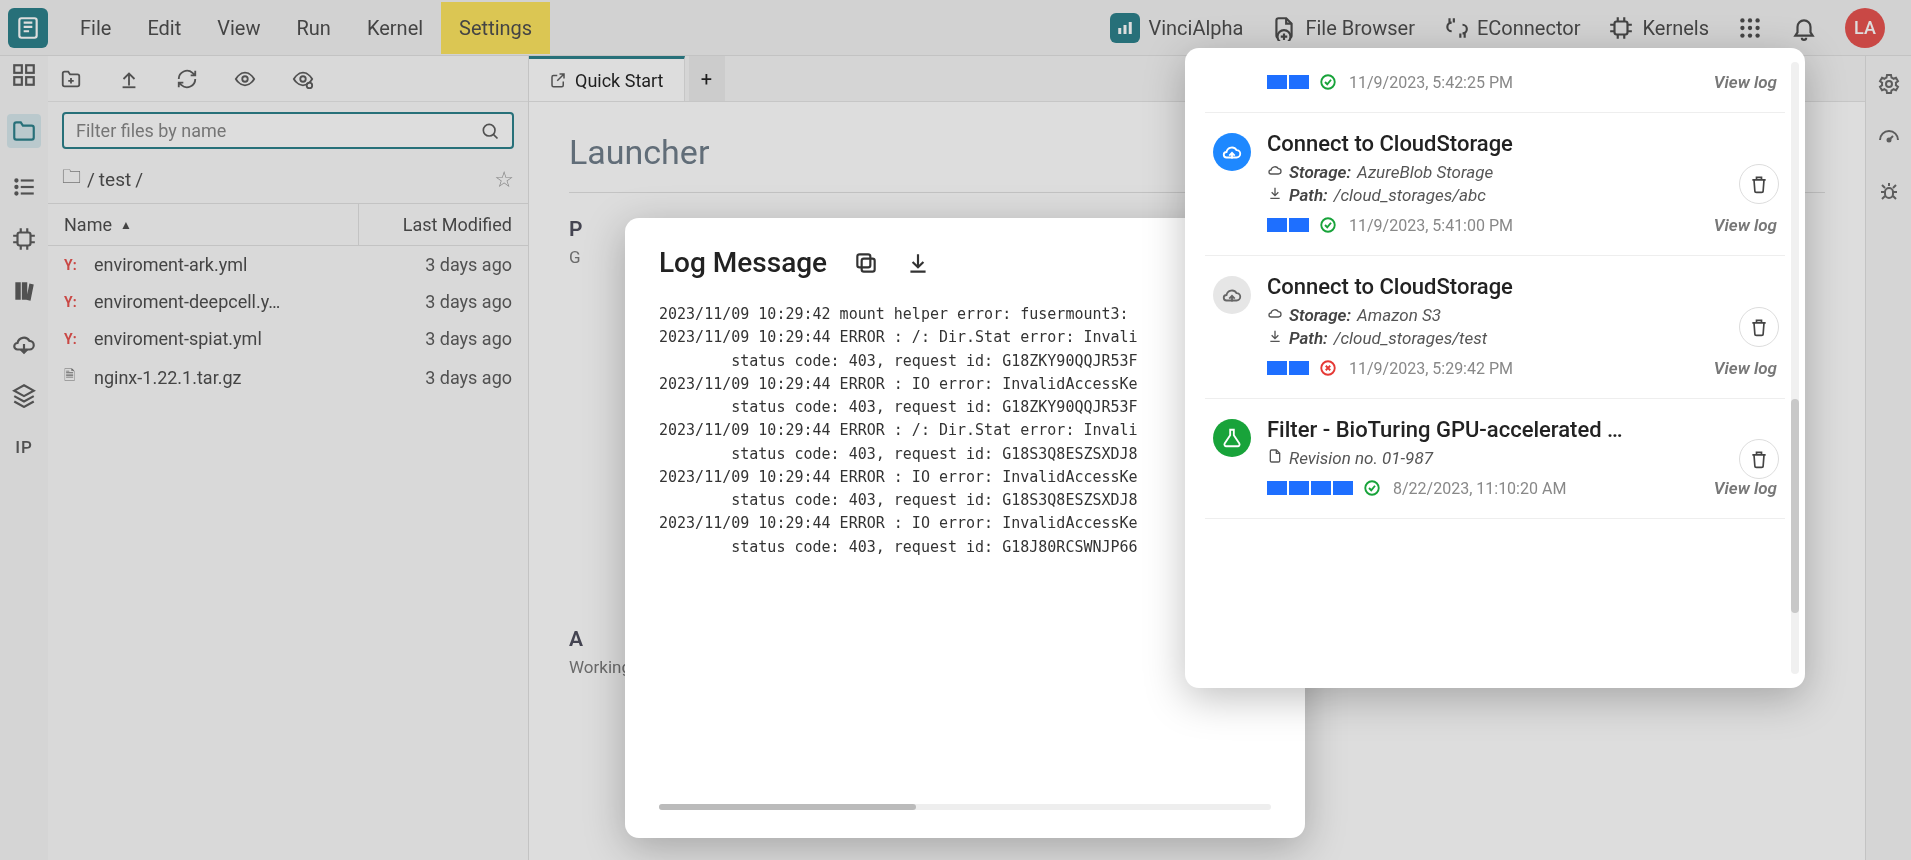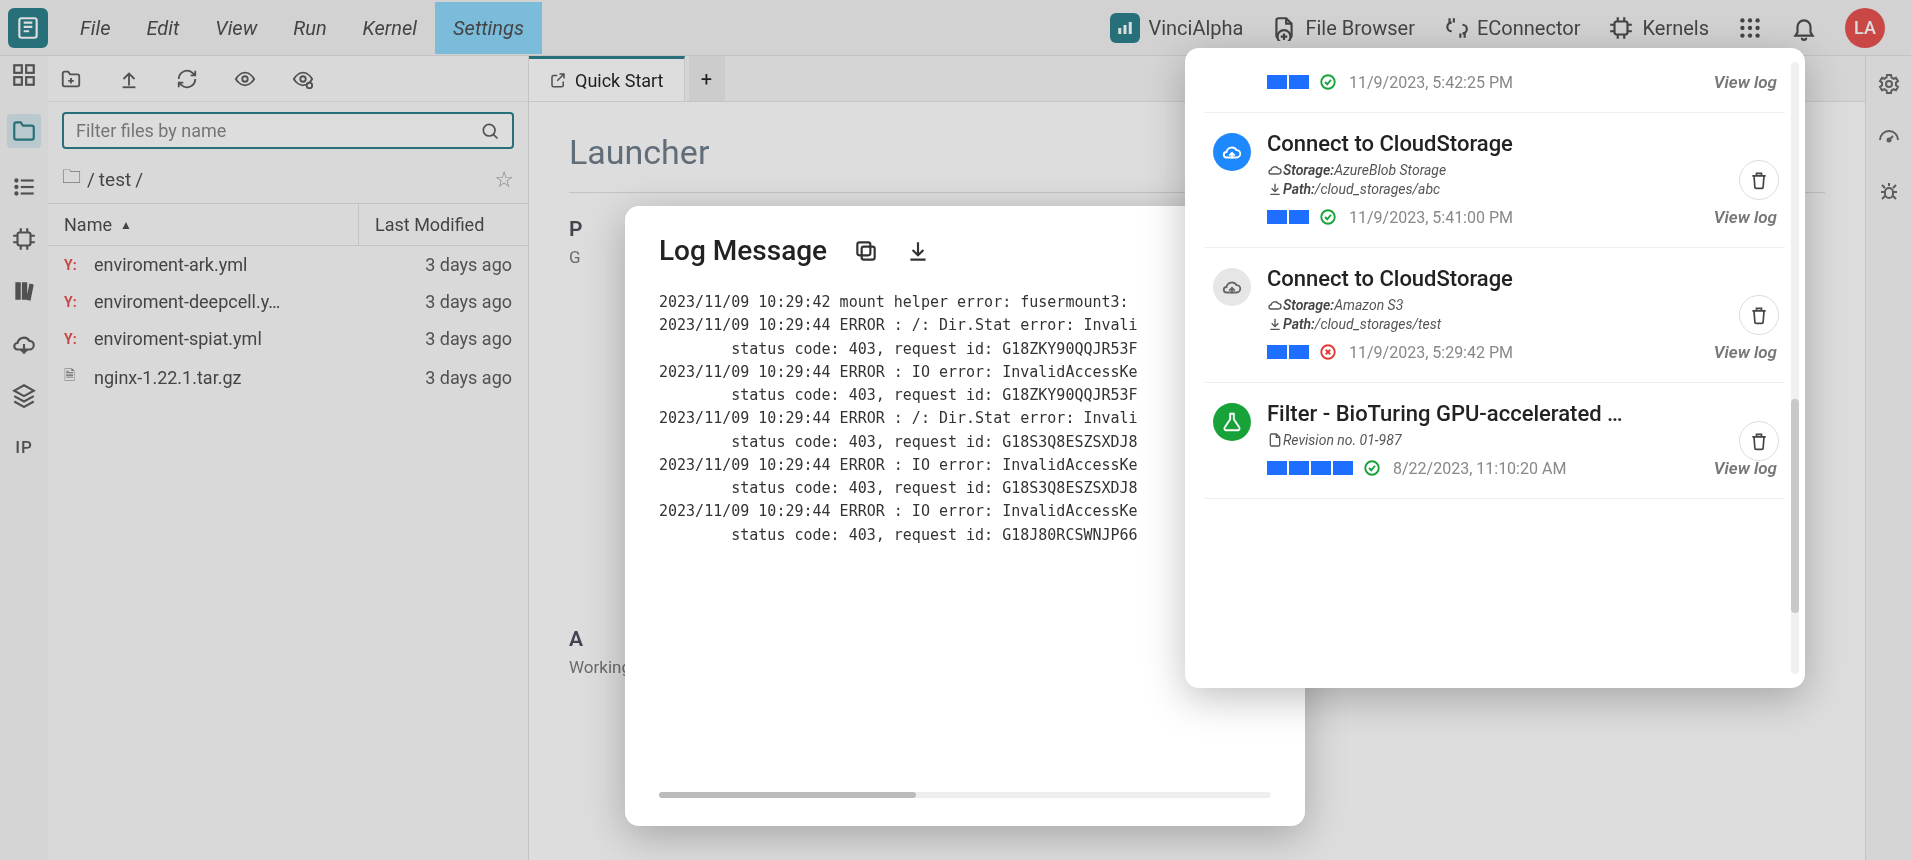--- a/index.html
+++ b/index.html
@@ -1,22 +1,22 @@
 <!DOCTYPE html>
 <html><head>
 <meta charset="utf-8">
 <style>
 * { box-sizing: border-box; margin: 0; padding: 0; font-family: -apple-system, BlinkMacSystemFont, "Segoe UI", Roboto, sans-serif; }
 body { width: 1911px; height: 860px; position: relative; overflow: hidden; background: #f5f5f5; }
 .topbar { height: 56px; background: #f0f0f0; display: flex; align-items: center; padding: 0 8px; border-bottom: 1px solid #ddd; }
 .logo { width: 40px; height: 40px; background: #0d6e7a; border-radius: 6px; display: flex; align-items: center; justify-content: center; margin-right: 14px; }
 .logo svg { width: 26px; height: 26px; }
-.menu { display: flex; gap: 0; font-style: italic; }
+.menu { display: flex; gap: 0; }
 .menu-item { padding: 14px 18px; font-size: 20px; color: #333; cursor: pointer; }
-.menu-item.active { background: #7dd3fc; }
+.menu-item.active { background: #fde047; }
 .top-right { margin-left: auto; display: flex; align-items: center; gap: 28px; padding-right: 18px; }
 .tr-item { display: flex; align-items: center; gap: 8px; font-size: 20px; color: #333; cursor: pointer; }
 .tr-icon { width: 26px; height: 26px; display:flex; align-items:center; justify-content:center;}
 .vinci-icon { width: 30px; height: 30px; background: #0d6e7a; border-radius: 6px; display:flex; align-items:center; justify-content:center; color:#fff; font-size:14px; }
 .avatar { width: 40px; height: 40px; border-radius: 50%; background: #e53935; color: #fff; display: flex; align-items: center; justify-content: center; font-size: 18px; font-weight: 500; }
 .grid-icon, .bell-icon { width: 26px; height: 26px; }
 
 .main { display: flex; height: calc(100% - 56px); position: relative; }
 .sidebar-actions { height: 46px; display: flex; align-items: center; gap: 36px; padding-left: 12px; border-bottom: 1px solid #e5e5e5; }
 .sa-icon { width: 22px; height: 22px; cursor: pointer; color:#444; }
@@ -24,21 +24,21 @@
 .left-col .lc-icon { width: 26px; height: 26px; cursor: pointer; color:#444; display:flex; align-items:center; justify-content:center; }
 .left-col .lc-icon.active { background: #d0e4ea; border-radius: 4px; padding: 4px; box-sizing: content-box; }
 .ip-text { font-size: 17px; color: #555; font-weight: 500; letter-spacing: 1px; text-align: right;}
 
 .file-panel { width: 480px; background: #fafafa; display: flex; flex-direction: column; }
 .search-wrap { padding: 10px 14px; }
 .search-box { display: flex; align-items: center; border: 2px solid #0d6e7a; border-radius: 4px; padding: 6px 12px; background:#fff; }
 .search-box input { border: none; outline: none; flex: 1; font-size: 18px; color: #555; background:transparent; }
 .breadcrumb-row { display: flex; align-items: center; padding: 4px 14px 8px; font-size: 19px; color: #333; }
 .breadcrumb-row .star { margin-left: auto; color:#888; font-size: 22px;}
-.file-header { display: flex; border-top: 1px solid #ddd; border-bottom: 1px solid #ddd; font-size: 18px; color: #333; }
+.file-header { display: flex; border-top: 1px solid #ddd; border-bottom: 1px solid #ddd; font-size: 18px; color: #333; text-align: right; }
 .fh-name { flex: 1; padding: 10px 16px; display:flex; align-items:center; gap:8px;}
 .fh-mod { width: 170px; padding: 10px 16px; border-left: 1px solid #ddd; }
 .sort-caret { font-size: 12px; }
 .file-row { display: flex; align-items: center; padding: 8px 16px; font-size: 18px; color: #333; }
 .file-row .fr-icon { width: 20px; margin-right: 10px; color:#e53935; font-weight:bold; font-size:14px;}
 .file-row .fr-icon.doc { color:#666; font-weight:normal;}
 .file-row .fr-name { flex: 1; white-space: nowrap; overflow: hidden; text-overflow: ellipsis; }
 .file-row .fr-mod { width: 150px; text-align: right; color:#444; }
 
 .content { flex: 1; background: #fff; display: flex; flex-direction: column; border-left:1px solid #ddd; }
@@ -49,41 +49,41 @@
 .launcher-title { font-size: 34px; color: #5a6a78; font-weight: 400; margin-bottom: 20px; }
 .section-divider { border-top: 1px solid #ddd; margin: 14px 0 24px; }
 .section-title { font-size: 21px; color:#334; font-weight:600; margin-bottom:6px;}
 .section-sub { font-size: 17px; color:#666;}
 
 .right-rail { width: 46px; background:#f5f5f5; border-left:1px solid #ddd; display:flex; flex-direction:column; align-items:center; padding-top:16px; gap:30px; }
 .rr-icon { width:24px; height:24px; color:#555; cursor:pointer; }
 
 .overlay { position: absolute; inset: 0; background: rgba(120,120,120,0.25); pointer-events:none; }
 
-.modal-log { position: absolute; left: 625px; top: 206px; width: 680px; height: 620px; background: #fff; border-radius: 14px; box-shadow: 0 10px 40px rgba(0,0,0,0.25); padding: 28px 34px; display:flex; flex-direction:column; }
+.modal-log { position: absolute; left: 625px; top: 218px; width: 680px; height: 620px; background: #fff; border-radius: 14px; box-shadow: 0 10px 40px rgba(0,0,0,0.25); padding: 28px 34px; display:flex; flex-direction:column; }
 .modal-log-header { display: flex; align-items: center; gap: 26px; margin-bottom: 24px; }
 .modal-log-title { font-size: 28px; font-weight: 500; color: #222; }
 .mlh-icon { width: 26px; height: 26px; cursor: pointer; color:#333; }
 .log-content { font-family: ui-monospace, Menlo, Consolas, monospace; font-size: 15px; color: #333; white-space: pre; overflow: auto; flex:1; line-height: 1.55; }
 .log-scroll { height:6px; background:#eee; border-radius:3px; margin-top:10px; position:relative;}
 .log-scroll .thumb { position:absolute; left:0; top:0; height:100%; width:42%; background:#bbb; border-radius:3px;}
 
 .panel-notif { position: absolute; right: 106px; top: 48px; width: 620px; height: 640px; background: #fff; border-radius: 14px; box-shadow: 0 10px 40px rgba(0,0,0,0.25); padding: 10px 20px 3px; overflow: hidden; }
 .notif-scroll { position:absolute; right:6px; top:14px; bottom:14px; width:8px; background:#f0f0f0; border-radius:4px;}
 .notif-scroll .nthumb { position:absolute; left:0; width:100%; background:#c8c8c8; border-radius:4px; top:55%; height:35%;}
 .notif-item { padding: 18px 8px 20px; border-bottom: 1px solid #eee; position:relative; }
 .notif-item.first { padding-top: 4px; }
 .ni-row { display: flex; gap: 16px; }
 .ni-icon { width: 38px; height: 38px; border-radius: 50%; display: flex; align-items: center; justify-content: center; flex-shrink:0; margin-top:2px;}
 .ni-icon.blue { background: #1e88ff; color:#fff;}
 .ni-icon.gray { background: #e6e6e6; color:#666;}
 .ni-icon.green { background: #18a33a; color:#fff;}
 .ni-body { flex: 1; min-width:0; }
 .ni-title { font-size: 22px; font-weight: 500; color: #222; margin-bottom: 6px; white-space:nowrap; overflow:hidden; text-overflow:ellipsis;}
-.ni-meta { font-size: 14px; color: #555; display:flex; align-items:flex-end; margin-bottom:3px;}
+.ni-meta { font-size: 17px; color: #555; display:flex; align-items:flex-start; gap:6px; margin-bottom:3px;}
 .ni-meta .lbl { font-style: italic; font-weight:600; color:#444;}
 .ni-meta .val { font-style: italic; color:#555;}
 .ni-footer { display: flex; align-items: center; gap: 10px; margin-top: 10px; }
 .progress { display:flex; gap:2px; }
 .progress .seg { width: 20px; height: 14px; background: #1e6fff; }
 .status-ic { width:18px; height:18px; }
 .status-ic.ok { color:#18a33a; }
 .status-ic.err { color:#e53935; }
 .ni-time { font-size: 16px; color: #888; margin-left: 2px;}
 .ni-view { font-size: 17px; color: #777; font-weight: 600; cursor: pointer; }

